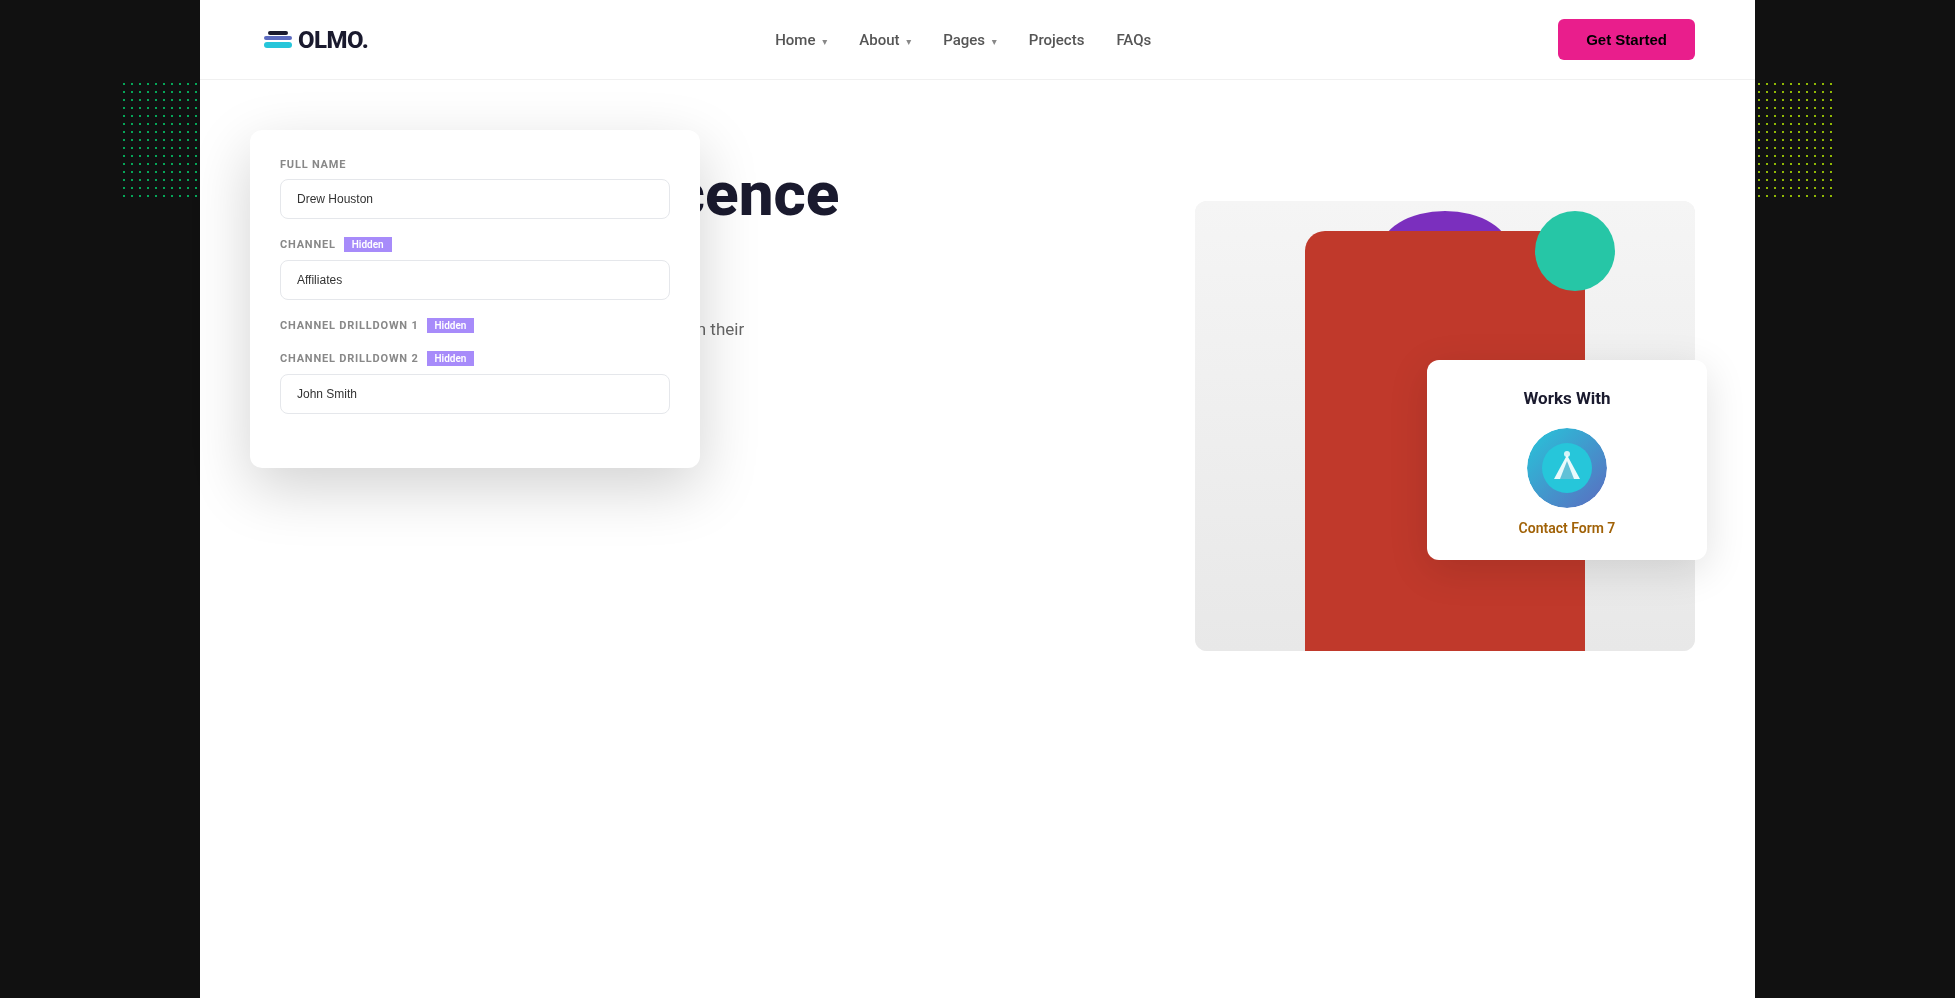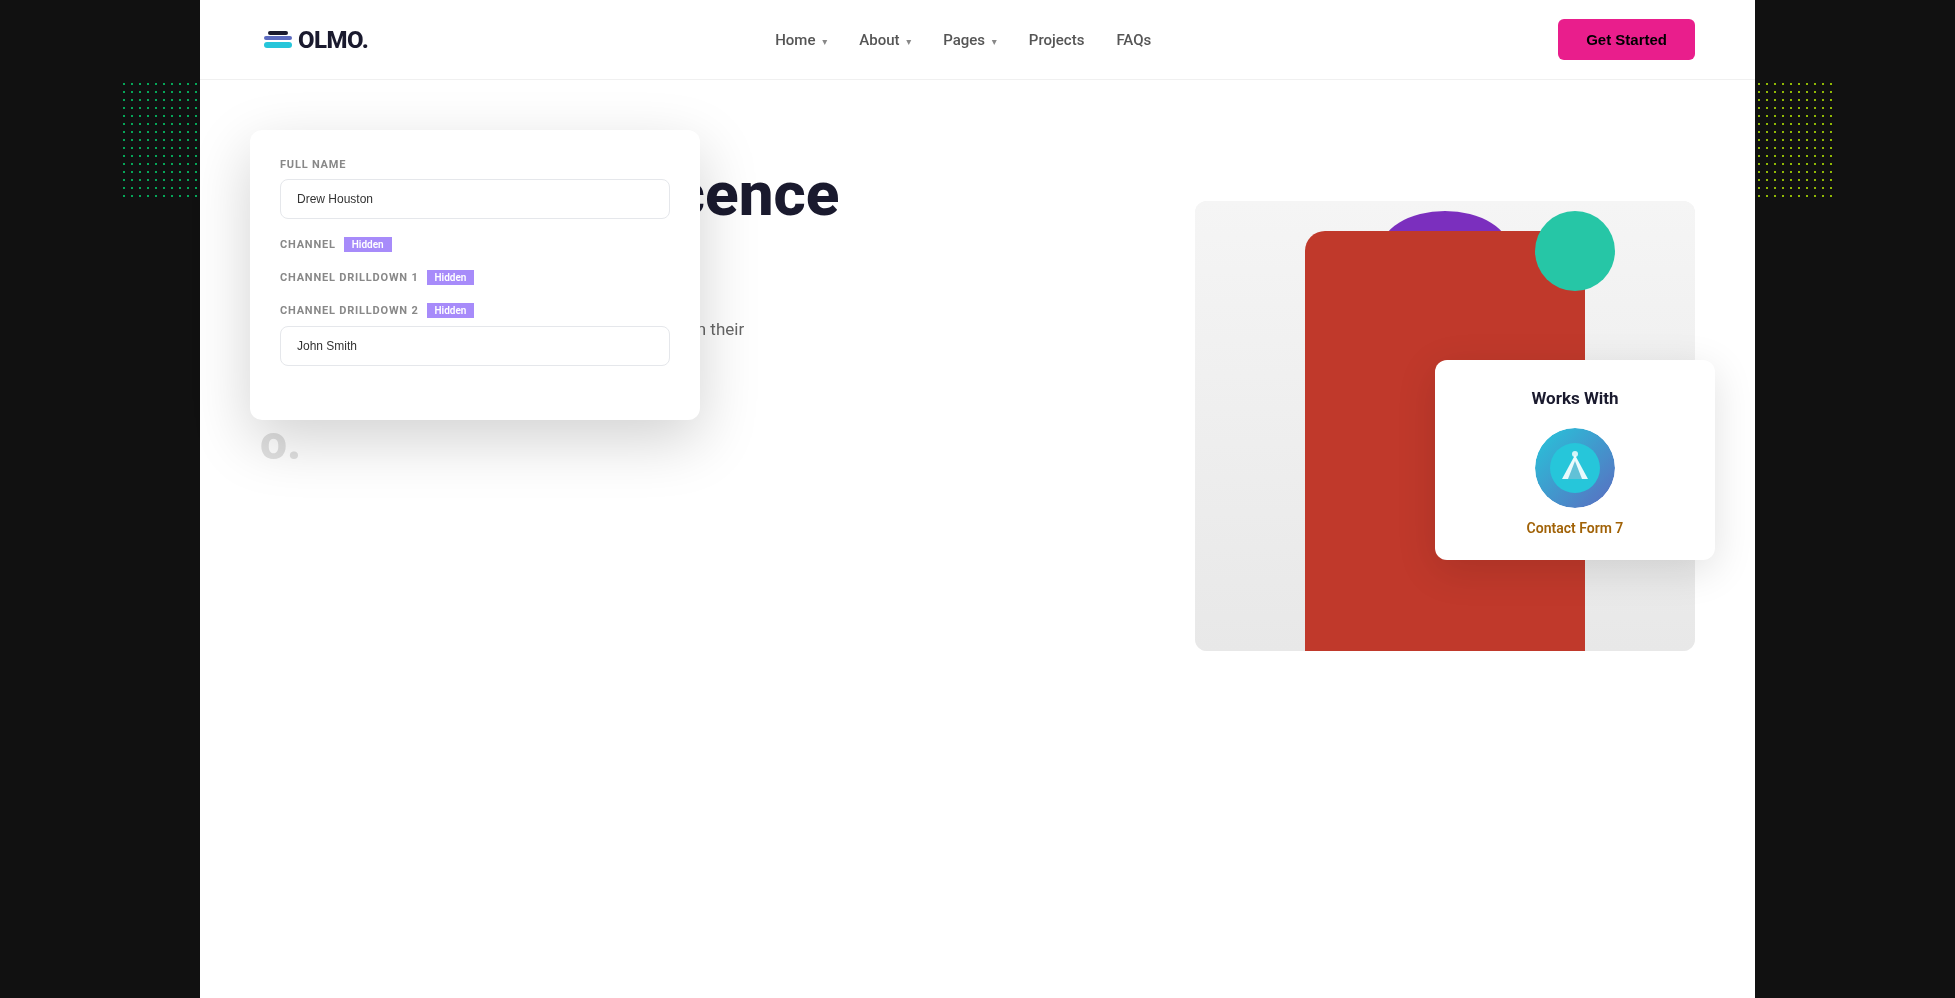--- a/index.html
+++ b/index.html
@@ -308,21 +308,21 @@
       font-size: 12px;
       color: #333;
       background: #fff;
       outline: none;
     }
 
     
     .works-with-card {
       position: absolute;
       top: 360px;
-      right: 240px;
+      right: 248px;
       width: 280px;
       background: #fff;
       border-radius: 12px;
       box-shadow: 0 10px 40px rgba(0,0,0,0.12);
       padding: 28px 24px 24px 24px;
       z-index: 100;
       text-align: center;
     }
 
     .works-with-title {
@@ -459,20 +459,21 @@
     </label>
     <input type="text" class="form-input" value="Drew Houston" style="">
   </div>
 
 
   <div class="form-group">
     <label class="form-label">
       <span>CHANNEL</span>
       <span class="hidden-badge">Hidden</span>
     </label>
+    <input type="text" class="form-input" value="Affiliates" style="">
   </div>
 
   <div class="form-group">
     <label class="form-label">
       <span>CHANNEL DRILLDOWN 1</span>
       <span class="hidden-badge">Hidden</span>
     </label>
   </div>
 
   <div class="form-group">

